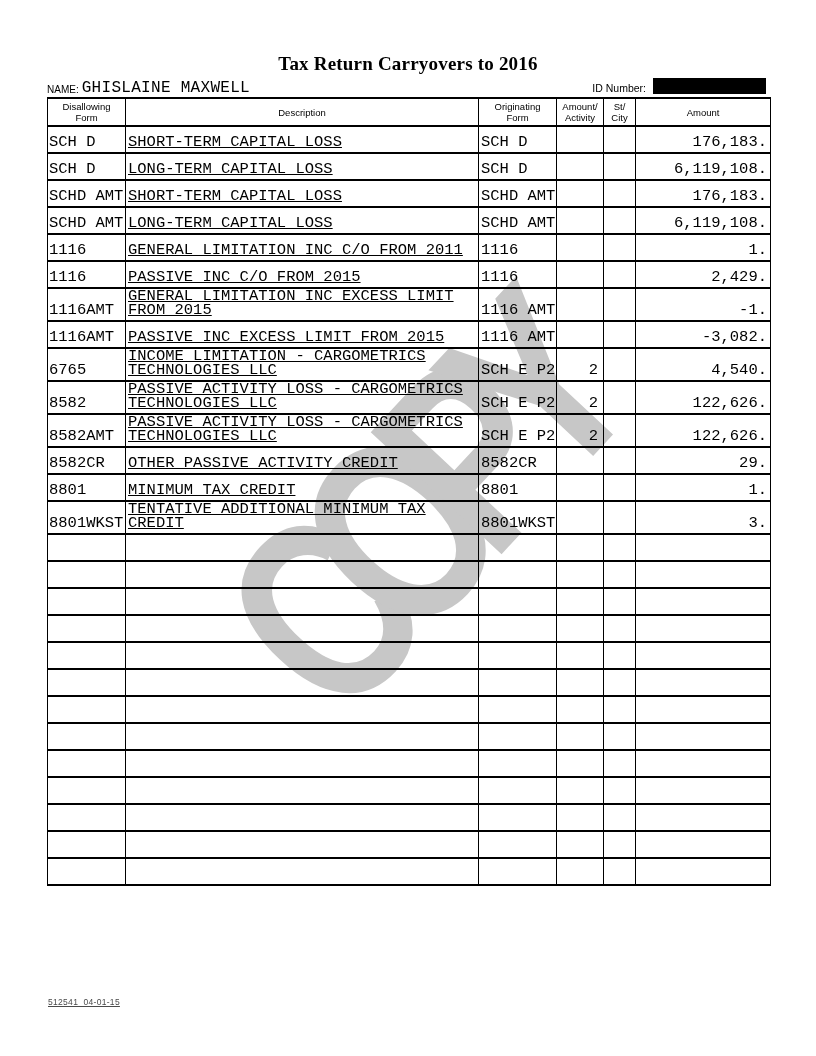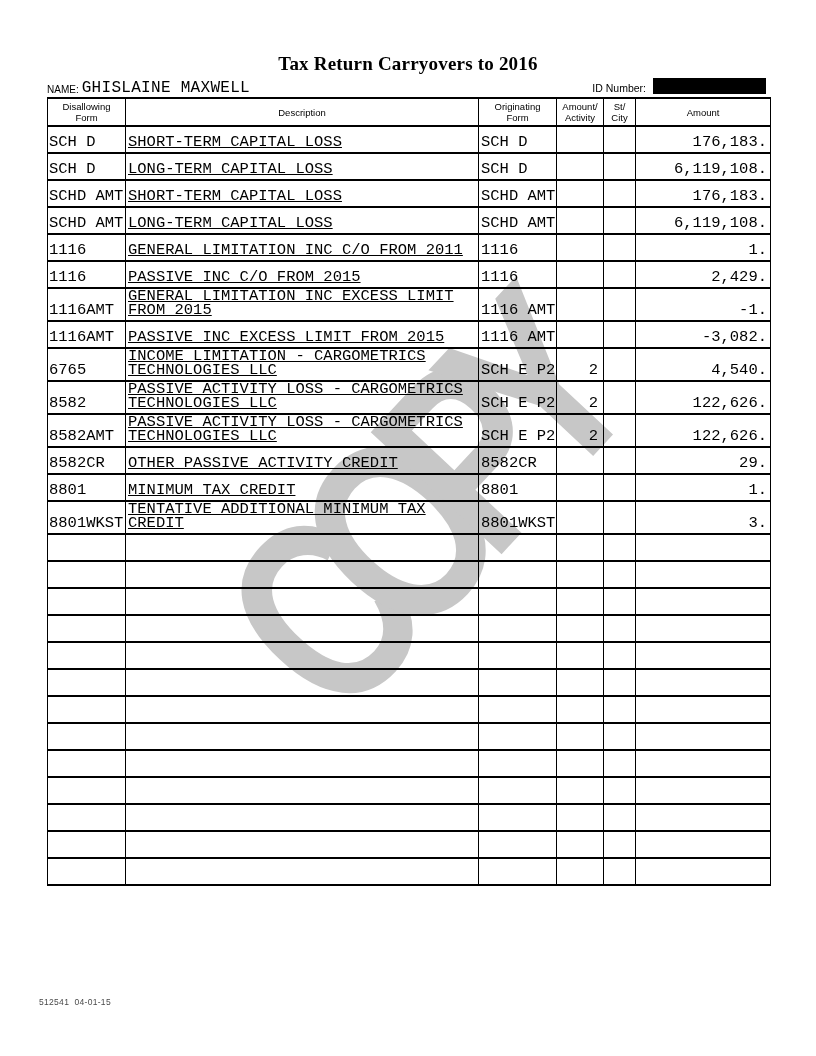--- a/index.html
+++ b/index.html
@@ -55,22 +55,22 @@
     padding:0 1px 3px 1px; overflow:hidden;
   }
   td.c-df  { text-align:left; white-space:nowrap; padding-left:1px; }
   td.c-desc{ text-align:left; padding-left:2px; padding-right:0;text-decoration:underline; }
   td.c-of  { text-align:left; white-space:nowrap; padding-left:2px; }
   td.c-ea  { text-align:right; white-space:nowrap; padding-right:5px; }
   td.c-sc  { }
   td.c-amt { text-align:right; white-space:nowrap; padding-right:3px; }
 
   .form-code {
-    position:absolute; left:39px; top:997px;
-    font-size:8.5px; color:#4a4a4a; letter-spacing:0.3px; white-space:pre;
+    position:absolute; left:48px; top:997px;
+    font-size:8.5px; color:#4a4a4a; letter-spacing:0.3px; white-space:pre;text-decoration:underline;
   }
 </style>
 </head>
 <body>
 
 <div class="page-title">Tax Return Carryovers to 2016</div>
 
 <div class="name-line">
   <span class="small-label">NAME:</span>
   <span class="mono name-value">GHISLAINE MAXWELL</span>

